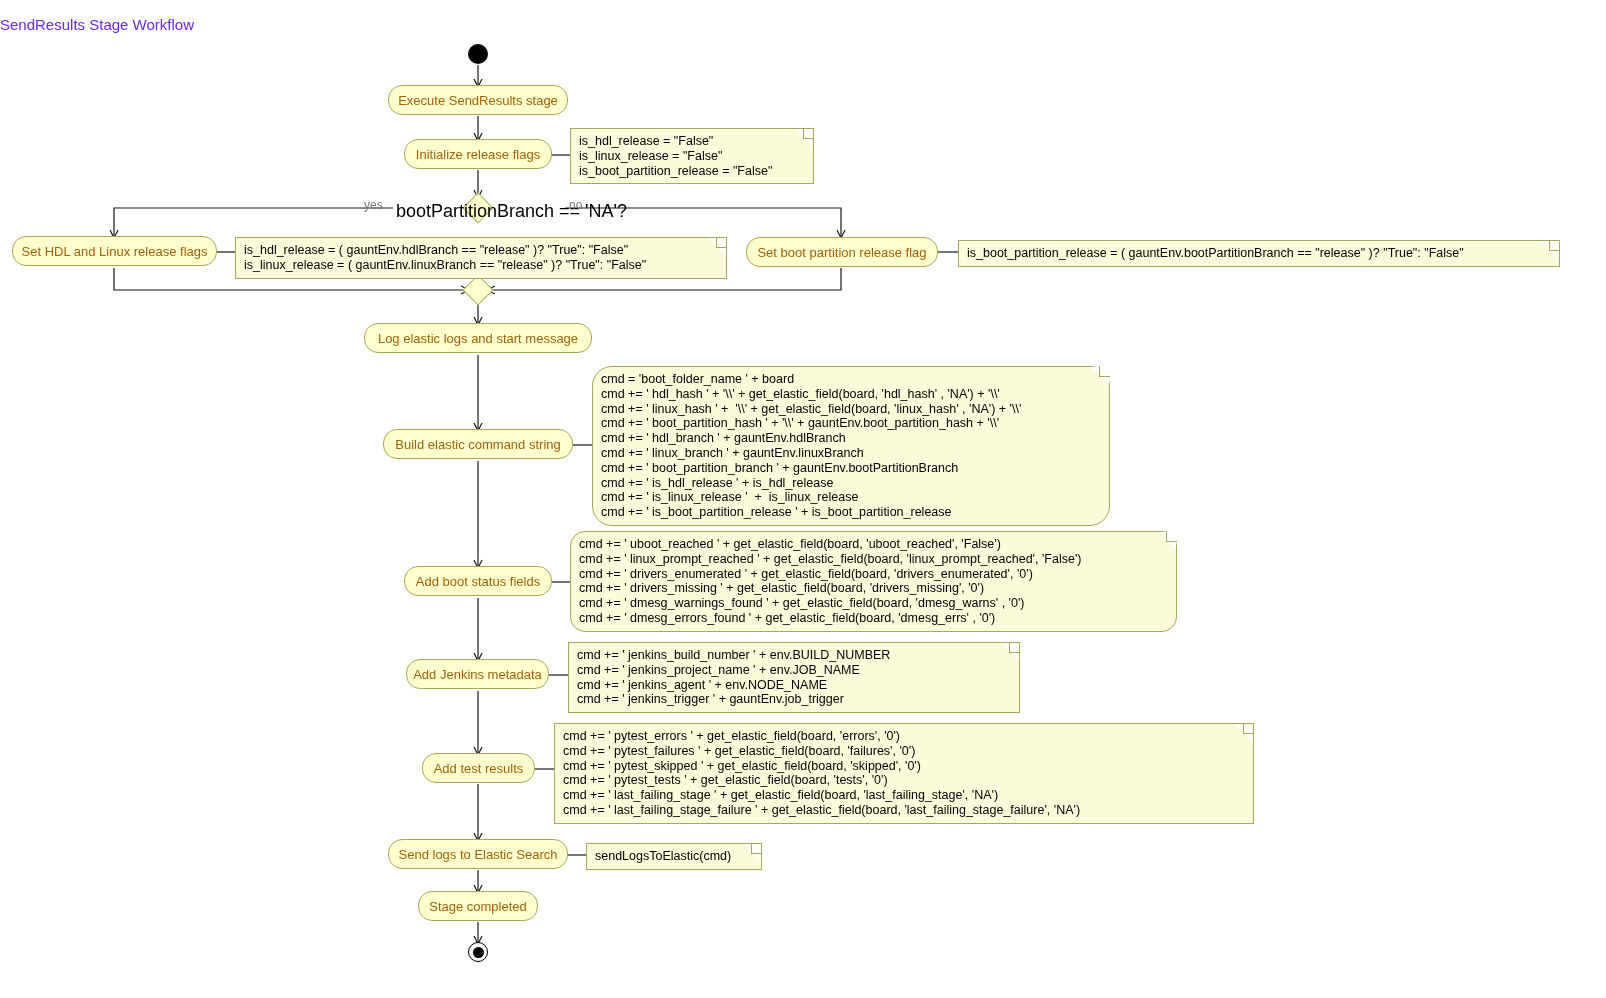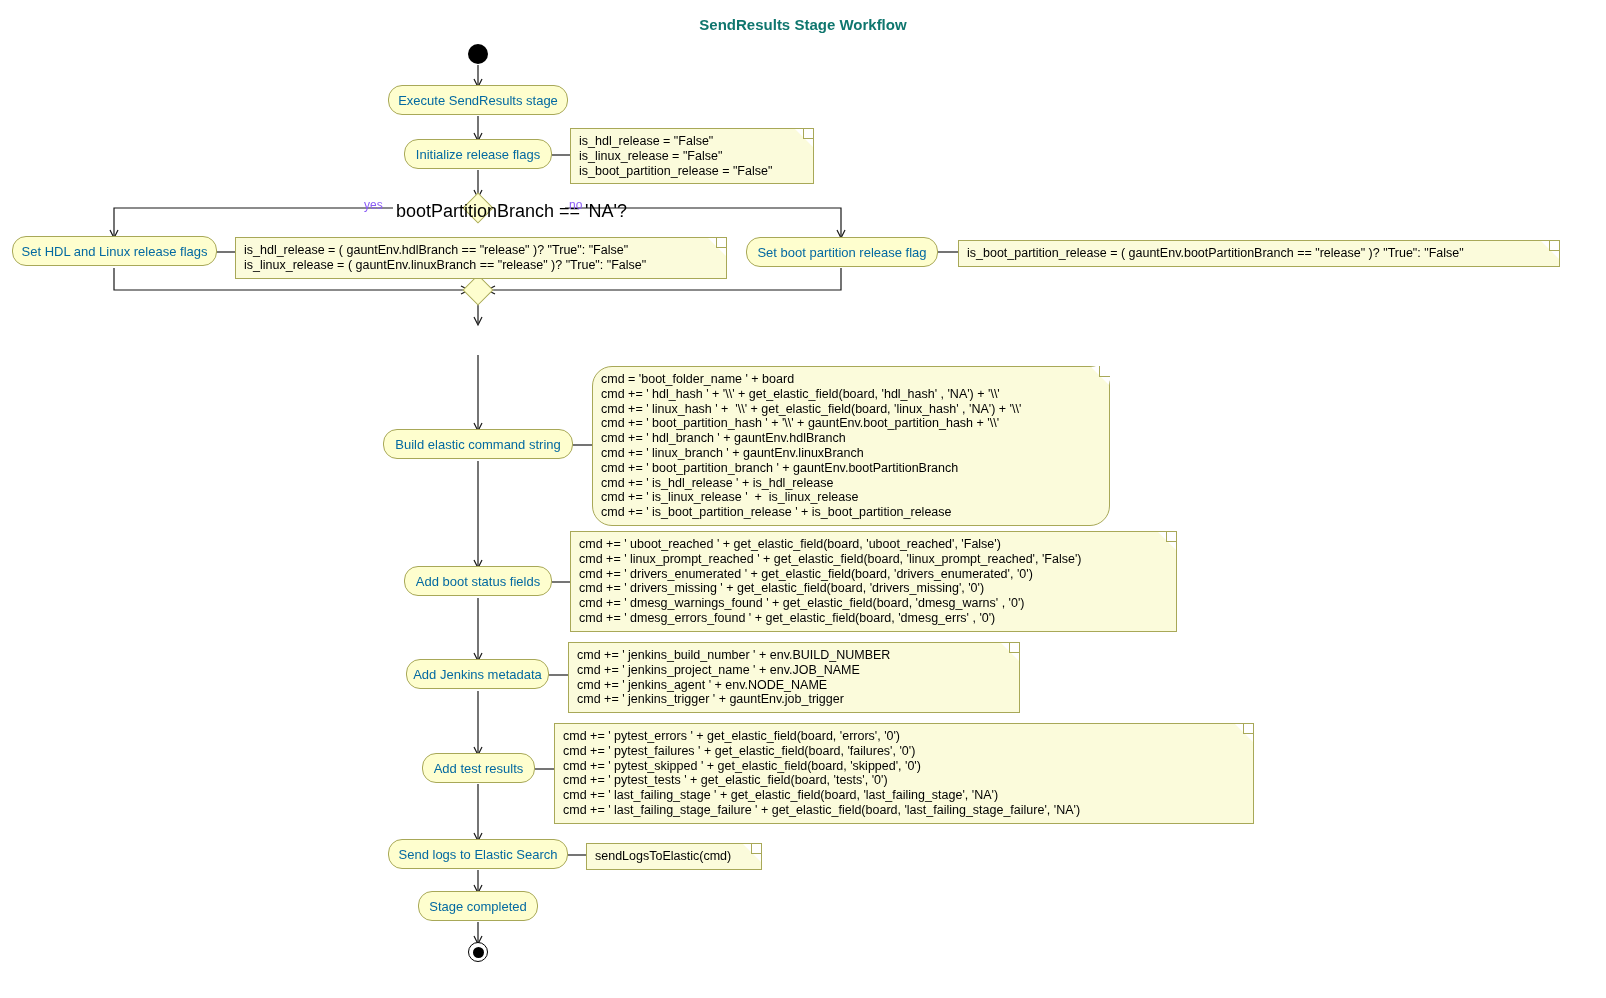--- a/index.html
+++ b/index.html
@@ -18,33 +18,32 @@
   #canvas {
     position: relative;
     width: 1606px;
     height: 998px;
   }
   .title {
     position: absolute;
     left: 0;
     top: 16px;
     width: 1606px;
-    text-align: center;
     font-size: 15px;
-    font-weight: bold;
-    color: #0f766e;
+    font-weight: normal;
+    color: #6d28d9;
   }
   
   .act {
     position: absolute;
     background: #FEFECE;
     border: 1.2px solid #A8A858;
     border-radius: 14px;
     font-size: 13px;
-    color: #0369a1;
+    color: #a16207;
     display: flex;
     align-items: center;
     justify-content: center;
     padding: 13px 12px;
     box-sizing: border-box;
     white-space: nowrap;
     height: 30px;
   }
   
   .note {
@@ -115,21 +114,21 @@
     box-sizing: border-box;
   }
   .diamond-label {
     position: absolute;
     font-size: 18px;
     white-space: nowrap;
   }
   .edge-label {
     position: absolute;
     font-size: 12px;
-    color: #8b5cf6;
+    color: #737373;
     white-space: nowrap;
   }
   svg.lines {
     position: absolute;
     left: 0; top: 0;
     width: 1606px; height: 998px;
     overflow: visible;
     pointer-events: none;
   }
   svg.lines line, svg.lines path, svg.lines polyline {
@@ -217,20 +216,21 @@
   <div class="diamond-label" style="left:396px; top:201px;">bootPartitionBranch == 'NA'?</div>
   <div class="edge-label" style="left:364px; top:198px;">yes</div>
   <div class="edge-label" style="left:569px; top:198px;">no</div>
 
   <div class="act" style="left:12px; top:236px; width:205px;">Set HDL and Linux release flags</div>
 
   <div class="act" style="left:746px; top:237px; width:192px;">Set boot partition release flag</div>
 
   <div class="diamond" style="left:467px; top:279px;"></div>
 
+  <div class="act" style="left:364px; top:323px; width:228px;">Log elastic logs and start message</div>
 
   <div class="act" style="left:383px; top:429px; width:190px;">Build elastic command string</div>
 
   <div class="act" style="left:404px; top:566px; width:148px;text-align:center;">Add boot status fields</div>
 
   <div class="act" style="left:406px; top:659px; width:143px;">Add Jenkins metadata</div>
 
   <div class="act" style="left:422px; top:753px; width:113px;">Add test results</div>
 
   <div class="act" style="left:388px; top:839px; width:180px;">Send logs to Elastic Search</div>
@@ -253,21 +253,21 @@
 cmd += ' hdl_hash ' + '\\' + get_elastic_field(board, 'hdl_hash' , 'NA') + '\\'
 cmd += ' linux_hash ' +  '\\' + get_elastic_field(board, 'linux_hash' , 'NA') + '\\'
 cmd += ' boot_partition_hash ' + '\\' + gauntEnv.boot_partition_hash + '\\'
 cmd += ' hdl_branch ' + gauntEnv.hdlBranch
 cmd += ' linux_branch ' + gauntEnv.linuxBranch
 cmd += ' boot_partition_branch ' + gauntEnv.bootPartitionBranch
 cmd += ' is_hdl_release ' + is_hdl_release
 cmd += ' is_linux_release '  +  is_linux_release
 cmd += ' is_boot_partition_release ' + is_boot_partition_release</div>
 
-  <div class="note" style="left:570px; top:531px; width:607px;">cmd += ' uboot_reached ' + get_elastic_field(board, 'uboot_reached', 'False')
+  <div class="note" style="left:570px; top:531px; width:607px;border-radius:15px;">cmd += ' uboot_reached ' + get_elastic_field(board, 'uboot_reached', 'False')
 cmd += ' linux_prompt_reached ' + get_elastic_field(board, 'linux_prompt_reached', 'False')
 cmd += ' drivers_enumerated ' + get_elastic_field(board, 'drivers_enumerated', '0')
 cmd += ' drivers_missing ' + get_elastic_field(board, 'drivers_missing', '0')
 cmd += ' dmesg_warnings_found ' + get_elastic_field(board, 'dmesg_warns' , '0')
 cmd += ' dmesg_errors_found ' + get_elastic_field(board, 'dmesg_errs' , '0')</div>
 
   <div class="note" style="left:568px; top:642px; width:452px;">cmd += ' jenkins_build_number ' + env.BUILD_NUMBER
 cmd += ' jenkins_project_name ' + env.JOB_NAME
 cmd += ' jenkins_agent ' + env.NODE_NAME
 cmd += ' jenkins_trigger ' + gauntEnv.job_trigger</div>

